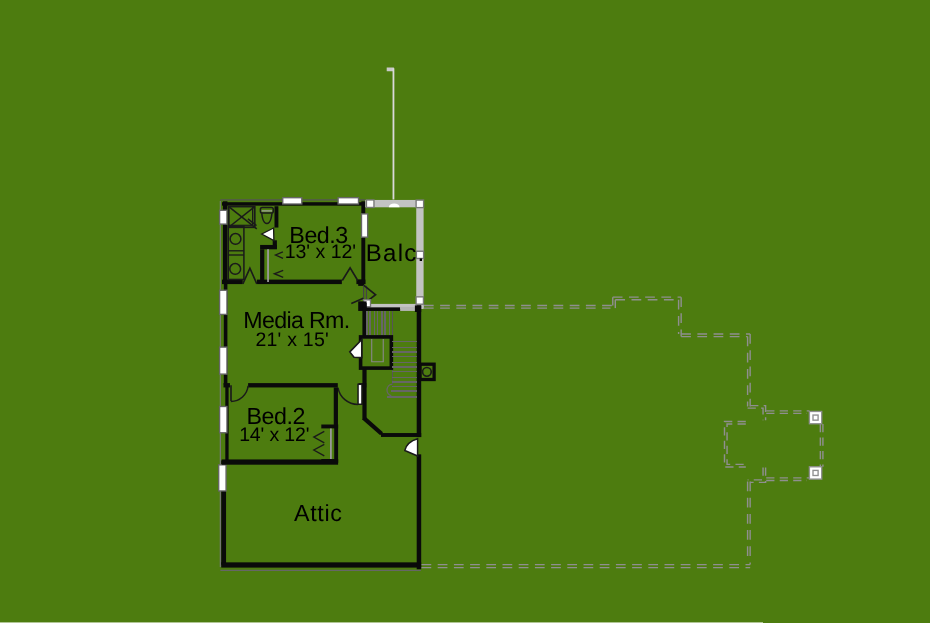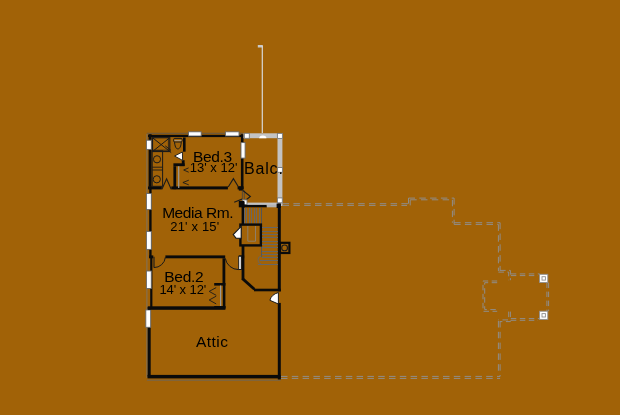--- a/index.html
+++ b/index.html
@@ -1,16 +1,16 @@
 <!DOCTYPE html>
 <html><head>
 <meta charset="utf-8">
 <style>
   html,body{margin:0;padding:0;background:#ffffff;}
-  .wrap{width:620px;height:415px;position:relative;overflow:hidden;background:#a16207;}
+  .wrap{width:620px;height:415px;position:relative;overflow:hidden;background:#4d7c0f;}
   svg{display:block;}
   text{font-family:"Liberation Sans", sans-serif;fill:#000000;}
 </style>
 </head>
 <body>
 <div class="wrap">
 <svg width="620" height="415" viewBox="0 0 620 415">
 
 <g id="plan">
 

